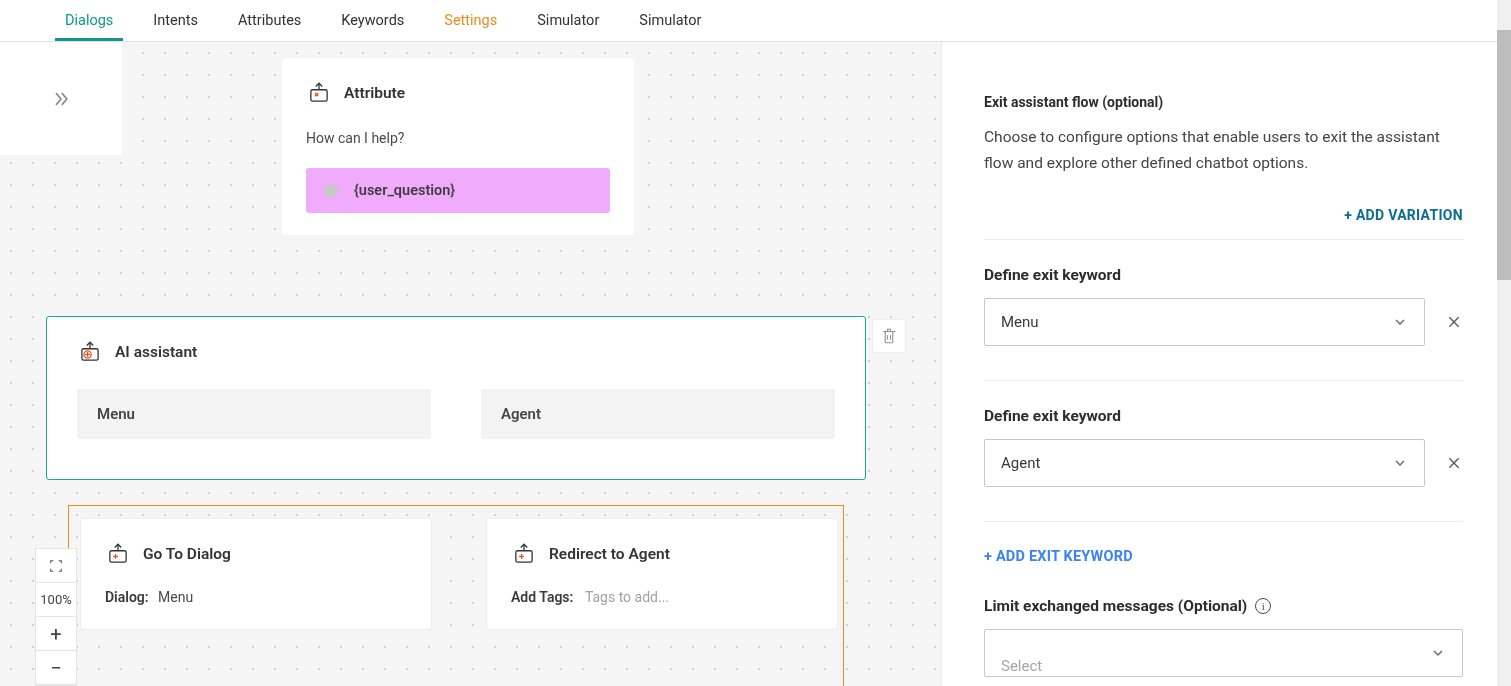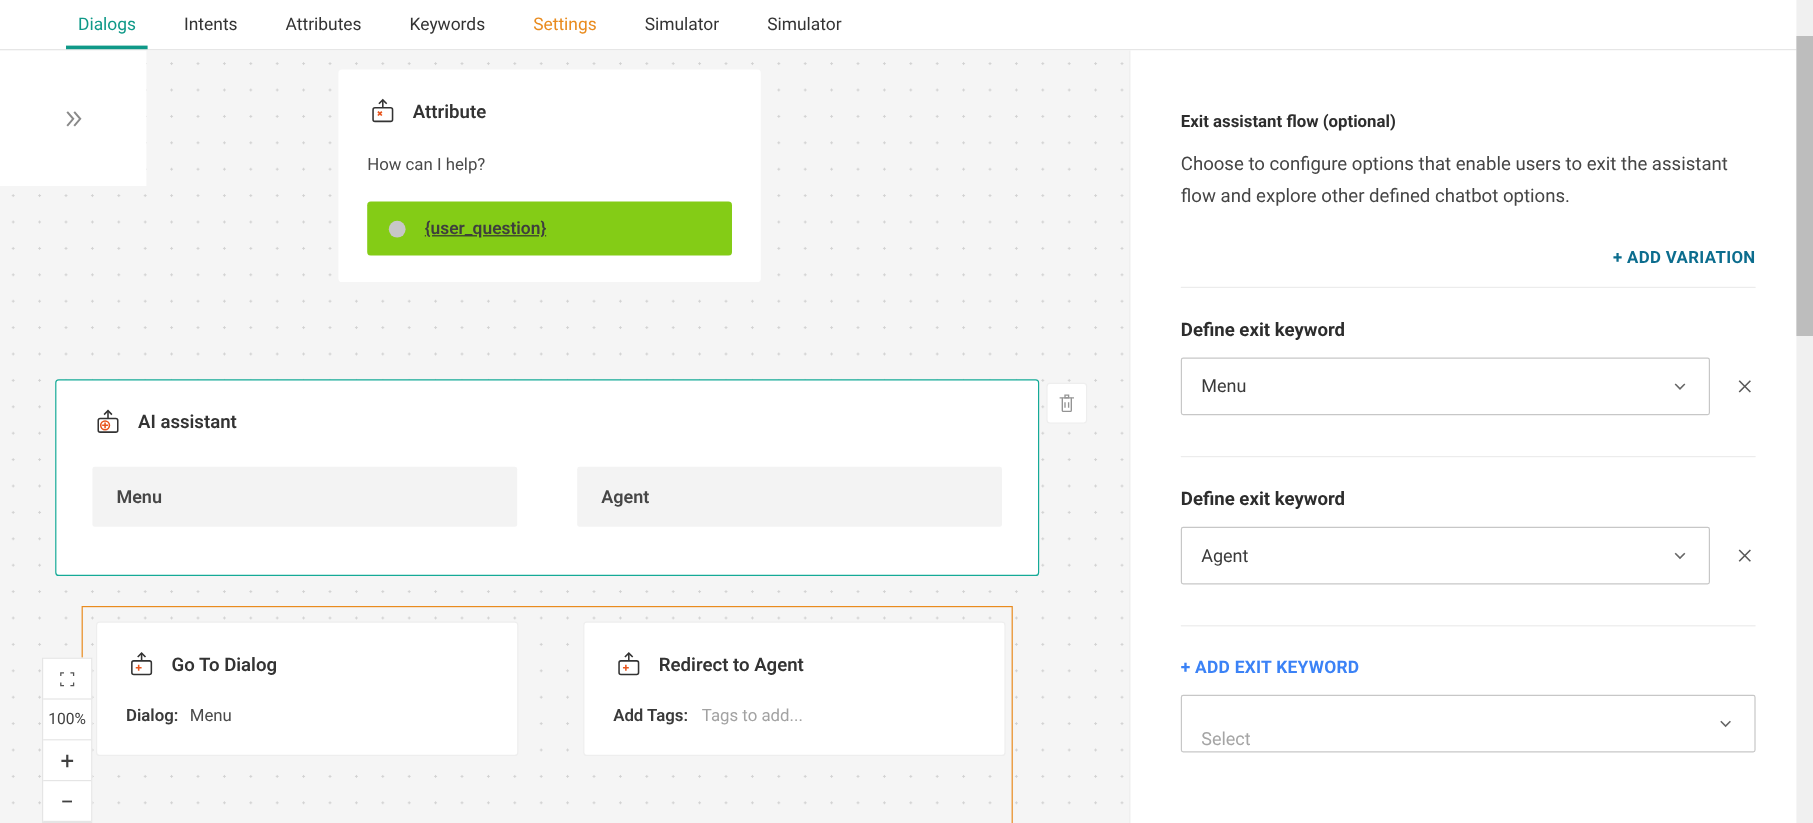--- a/index.html
+++ b/index.html
@@ -15,21 +15,21 @@
 .expand-btn svg { width: 20px; height: 20px; stroke: #8a8a8a; stroke-width: 2; fill: none; }
 .zoom-panel { position: absolute; bottom: 0; left: 35px; background: #fff; border: 1px solid #e5e5e5; display: flex; flex-direction: column; width: 42px; }
 .zoom-btn { width: 40px; height: 34px; display: flex; align-items: center; justify-content: center; font-size: 13px; color: #414141; cursor: pointer; border-bottom: 1px solid #e5e5e5; }
 .zoom-btn.big { font-size: 20px; }
 .node-card { position: absolute; background: #fff; border-radius: 3px; }
 .attr-card { left: 282px; top: 16px; width: 352px; padding: 22px 24px; }
 .card-head { display: flex; align-items: center; }
 .card-head svg { width: 26px; height: 26px; margin-right: 12px; }
 .card-head .title { font-weight: 600; font-size: 15.5px; color: #333; }
 .attr-card .prompt { margin-top: 24px; font-size: 14px; color: #4a4a4a; }
-.chip-row { margin-top: 22px; background: #84cc16; padding: 14px 18px; border-radius: 3px; display: flex; align-items: center; text-decoration: underline; }
+.chip-row { margin-top: 22px; background: #f0abfc; padding: 14px 18px; border-radius: 3px; display: flex; align-items: center; }
 .chip-row .dot { width: 14px; height: 14px; border-radius: 50%; background: #c7c7c7; margin-right: 16px; }
 .chip-row .chip-text { font-size: 14.5px; color: #3e3e3e; font-weight: 600; }
 .ai-card { left: 46px; top: 274px; width: 820px; padding: 22px 30px 40px 30px; border: 1.5px solid #15aa97; }
 .ai-card .options { display: flex; gap: 50px; margin-top: 24px; }
 .opt { flex: 1; background: #f3f3f3; padding: 16px 20px; border-radius: 2px; font-size: 15px; font-weight: 600; color: #464646; }
 .delete-btn { position: absolute; left: 872px; top: 277px; width: 34px; height: 34px; background: #fff; display: flex; align-items: center; justify-content: center; cursor: pointer; border: 1px solid #eee; border-radius: 3px; }
 .delete-btn svg { width: 18px; height: 18px; stroke: #949494; stroke-width: 1.5; fill: none; }
 .children-wrap { position: absolute; left: 68px; top: 463px; width: 776px; height: 224px; border: 1.8px solid #e98b1e; }
 .goto-card { left: 80px; top: 476px; width: 352px; padding: 22px 24px 24px 24px; border: 1px solid #eee; }
 .goto-card .line2 { margin-top: 22px; font-size: 14px; }
@@ -208,20 +208,24 @@
         <svg viewBox="0 0 24 24">
             <path d="M5 5l14 14M19 5L5 19"></path>
           </svg>
       </div>
     </div>
 
     <hr class="divider" style="margin-top:34px;">
 
     <div class="add-exit">+ ADD EXIT KEYWORD</div>
 
+    <div class="limit-head">
+      <div class="field-lbl">Limit exchanged messages (Optional)</div>
+      <div class="info-ic">i</div>
+    </div>
     <div class="select-row">
       <div class="select-box" style="flex:1;">
         <span class="sel-text ph">Select</span>
         <svg viewBox="0 0 24 24">
             <path d="M6 9l6 6 6-6"></path>
           </svg>
       </div>
     </div>
   </div>
 

